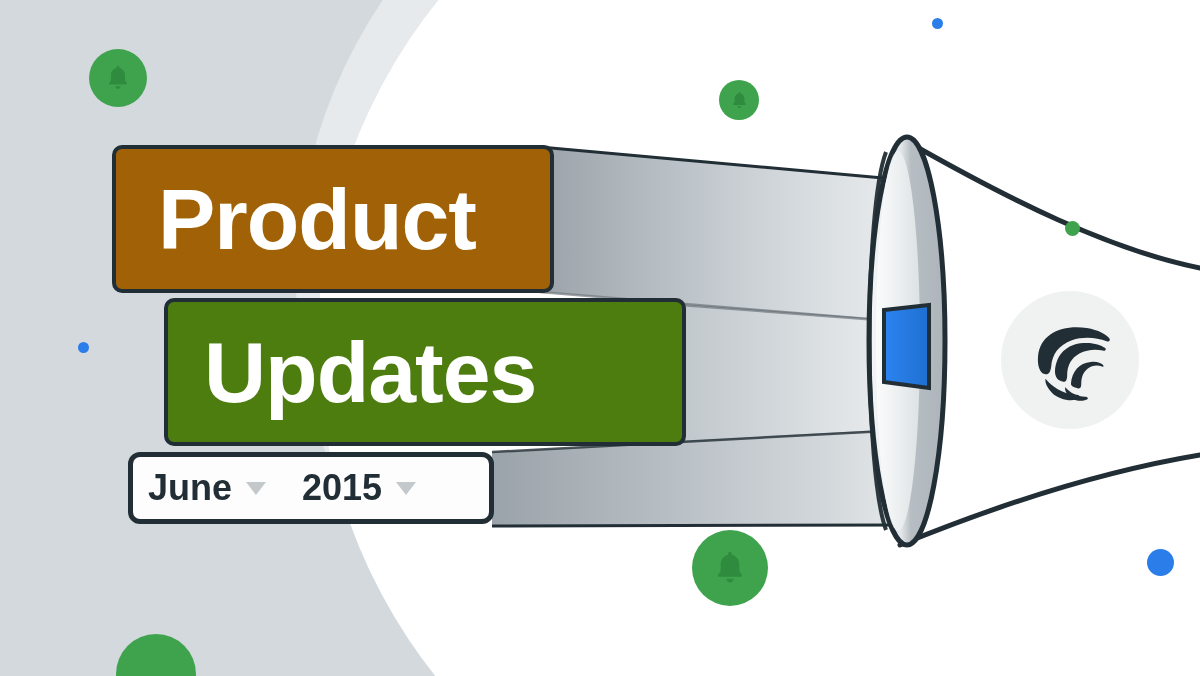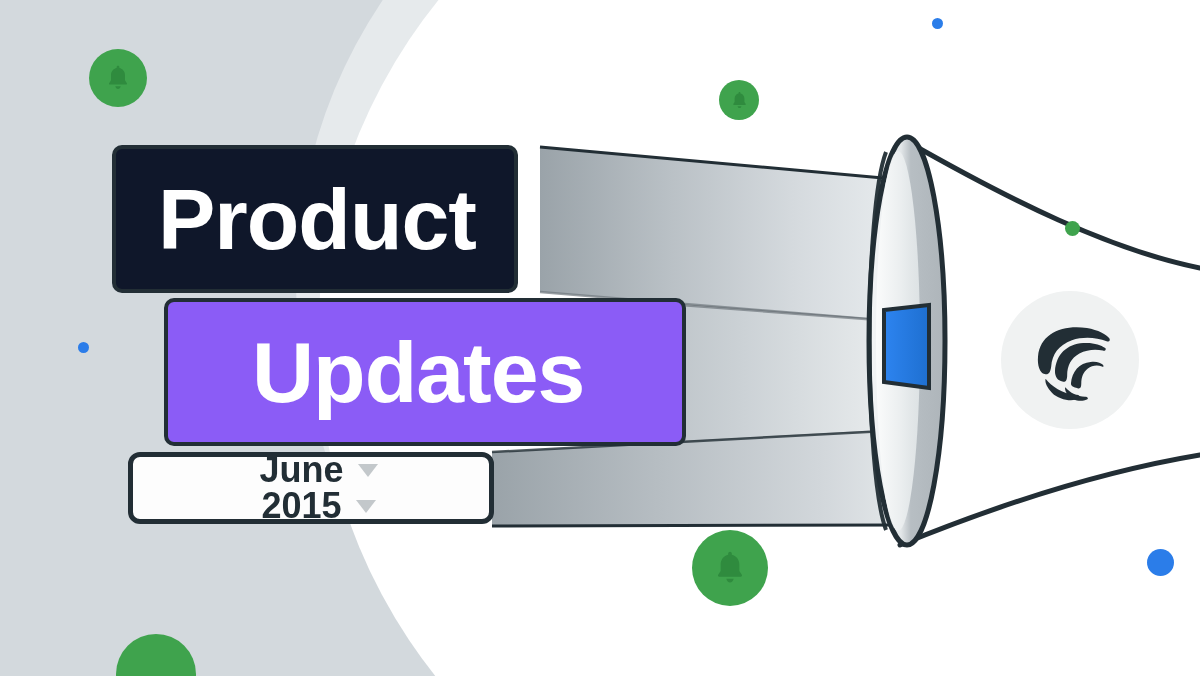--- a/index.html
+++ b/index.html
@@ -64,29 +64,28 @@
   
   .card{
     position:absolute;
     box-sizing:border-box;
     border:4px solid #222e35;
     border-radius:10px;
     display:flex;
     align-items:center;
   }
   .card-green{
-    left:112px;top:145px;width:406px;height:148px;
-    background:#0f172a;
+    left:112px;top:145px;width:442px;height:148px;
+    background:#a16207;
     z-index:30;
   }
   .card-blue{
     left:164px;top:298px;width:522px;height:148px;
-    background:#8b5cf6;
+    background:#4d7c0f;
     z-index:29;
-    padding-left:48px;
   }
   .card-white{
     left:128px;top:452px;width:366px;height:72px;
     background:#fdfdfd;
     z-index:28;
     border-width:5px;
     border-radius:12px;
   }
   .card-title{
     color:#ffffff;
@@ -98,21 +97,20 @@
   }
   .card-green .card-title{padding-left:42px;}
   .card-blue  .card-title{padding-left:36px;}
 
   .date-row{
     display:flex;
     align-items:center;
     width:100%;
     padding-left:15px;
     box-sizing:border-box;
-    flex-direction:column;
   }
   .date-field{
     display:flex;
     align-items:center;
     gap:14px;
   }
   .date-text{
     color:#222e35;
     font-size:36px;
     font-weight:700;

